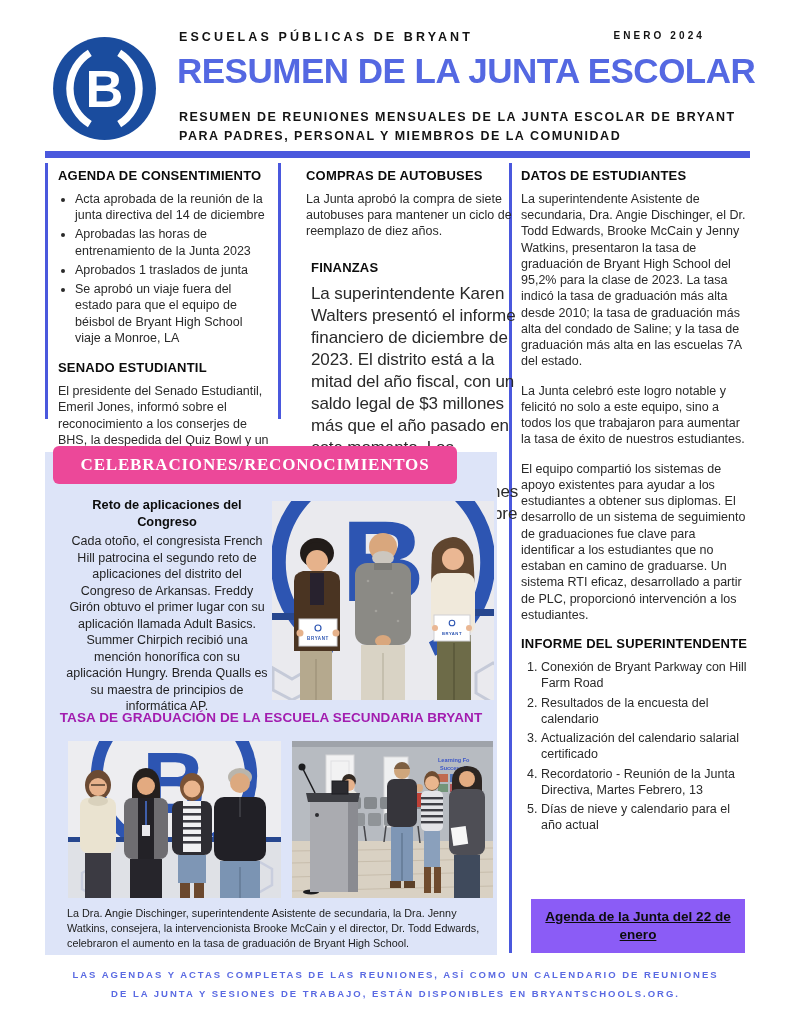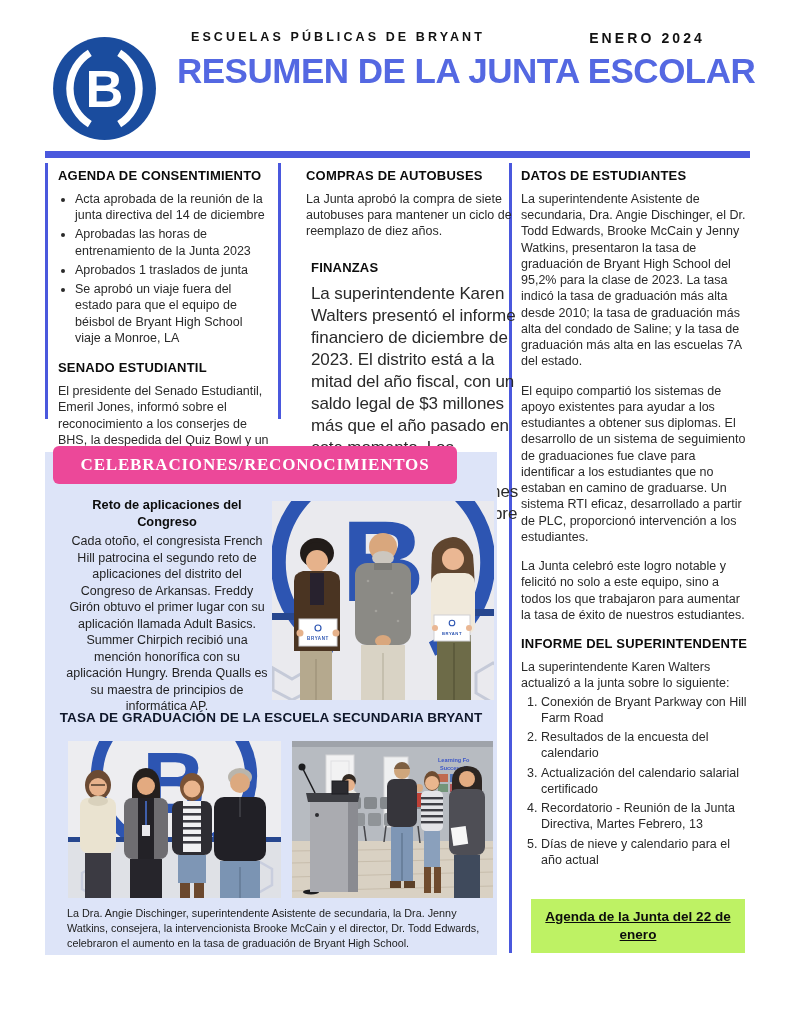--- a/index.html
+++ b/index.html
@@ -1,22 +1,22 @@
 <!DOCTYPE html>
 <html><head>
 <meta charset="utf-8">
 <style>
   html,body{margin:0;padding:0;background:#ffffff;}
   .page{position:relative;width:791px;height:1024px;background:#ffffff;
         font-family:"Liberation Sans",sans-serif;overflow:hidden;color:#222;}
 
   
   .kicker{position:absolute;left:179px;top:30px;font-size:12.5px;font-weight:bold;
-          letter-spacing:3.1px;color:#121212;white-space:nowrap;margin-left:12px;}
-  .issue-date{position:absolute;top:30px;right:86px;font-size:14px;font-weight:bold;
+          letter-spacing:3.1px;color:#121212;white-space:nowrap;}
+  .issue-date{position:absolute;top:30px;right:86px;font-size:10px;font-weight:bold;
           letter-spacing:3.1px;color:#121212;white-space:nowrap;}
   .main-title{position:absolute;left:177px;top:51px;font-size:35px;font-weight:800;
           color:#5468e2;letter-spacing:-0.5px;white-space:nowrap;}
   .subtitle{position:absolute;left:179px;top:108px;width:578px;font-size:12.5px;
           font-weight:bold;letter-spacing:1.5px;line-height:1.55;color:#141414;}
   .logo{position:absolute;left:52px;top:36px;width:105px;height:105px;}
 
   
   .bar{position:absolute;left:45px;top:151px;width:705px;height:7px;background:#4a58dd;}
   .vline{position:absolute;width:3px;background:#4a58dd;top:163px;}
@@ -32,34 +32,34 @@
   h3.sec{font-size:13px;font-weight:800;color:#0c0c0c;margin:0 0 6px 0;letter-spacing:0.2px;}
   .col p{margin:0 0 13px 0;}
   ul.bullets{margin:4px 0 14px 0;padding-left:17px;}
   ul.bullets li{margin-bottom:3px;}
   .finance{margin-top:20px;padding-left:5px;}
   .finance p{font-size:17px;letter-spacing:-0.1px;}
   ol.numlist{margin:2px 0 0 0;padding-left:20px;}
   ol.numlist li{margin-bottom:3px;}
   #col3 h3.informe{margin-top:12px;}
 
-  .agendabox{position:absolute;left:531px;top:899px;width:214px;height:54px;background:#bef264;
+  .agendabox{position:absolute;left:531px;top:899px;width:214px;height:54px;background:#8b5cf6;
           display:flex;align-items:center;justify-content:center;text-align:center;}
   .agendabox a{font-size:13.5px;font-weight:800;color:#0c0c0c;text-decoration:underline;
           line-height:1.35;cursor:pointer;}
 
   
   .panel{position:absolute;left:45px;top:452px;width:452px;height:503px;background:#dde4f8;}
   .banner{position:absolute;left:53px;top:446px;width:404px;height:38px;background:#ec4899;
           border-radius:6px;color:#ffffff;display:flex;align-items:center;justify-content:center;
           font-size:17px;font-weight:800;letter-spacing:0.8px;white-space:nowrap;font-family:Liberation Serif, serif;}
   .congress{position:absolute;left:66px;top:497px;width:202px;font-size:12.5px;line-height:1.32;color:#1f1f1f;text-align:center;}
   .congress h4{margin:0 0 3px 0;font-size:12.8px;font-weight:800;color:#0c0c0c;line-height:1.3;}
   .gradhead{position:absolute;left:45px;top:710px;width:452px;text-align:center;
-          font-size:13.5px;font-weight:800;color:#0f172a;letter-spacing:0.1px;}
+          font-size:13.5px;font-weight:800;color:#a21caf;letter-spacing:0.1px;}
   .photo{position:absolute;overflow:hidden;background:#e9e9ec;}
   #photo-top{left:272px;top:501px;width:222px;height:199px;}
   #photo-left{left:68px;top:741px;width:213px;height:157px;}
   #photo-right{left:292px;top:741px;width:201px;height:157px;}
   .photo svg{display:block;}
   .caption{position:absolute;left:67px;top:906px;width:424px;font-size:10.8px;line-height:1.4;color:#1c1c1c;}
 
   
   .footer{position:absolute;left:0;top:966px;width:791px;display:flex;justify-content:center;}
   .footer div{max-width:660px;text-align:center;font-size:9.5px;font-weight:bold;
@@ -74,20 +74,21 @@
     <svg width="105" height="105" viewBox="0 0 100 100">
       <circle cx="50" cy="50" r="49" fill="#1a4c9e"></circle>
       <path d="M36 16 A 40 40 0 0 0 36 84" stroke="#ffffff" stroke-width="7" fill="none"></path>
       <path d="M64 16 A 40 40 0 0 1 64 84" stroke="#ffffff" stroke-width="7" fill="none"></path>
       <text x="50" y="68" text-anchor="middle" font-size="50" font-weight="900" font-family="Liberation Sans, sans-serif" fill="#ffffff">B</text>
     </svg>
   </div>
   <div class="kicker">ESCUELAS PÚBLICAS DE BRYANT</div>
   <div class="issue-date">ENERO 2024</div>
   <div class="main-title">RESUMEN DE LA JUNTA ESCOLAR</div>
+  <div class="subtitle">RESUMEN DE REUNIONES MENSUALES DE LA JUNTA ESCOLAR DE BRYANT PARA PADRES, PERSONAL Y MIEMBROS DE LA COMUNIDAD</div>
 
   <div class="bar"></div>
   <div class="vline" id="v1"></div>
   <div class="vline" id="v2"></div>
   <div class="vline" id="v3"></div>
 
   <div class="col" id="col1">
     <h3 class="sec">AGENDA DE CONSENTIMIENTO</h3>
     <ul class="bullets">
       <li>Acta aprobada de la reunión de la junta directiva del 14 de diciembre</li>
@@ -104,24 +105,23 @@
     <p>La Junta aprobó la compra de siete autobuses para mantener un ciclo de reemplazo de diez años.</p>
     <div class="finance">
       <h3 class="sec">FINANZAS</h3>
       <p>La superintendente Karen Walters presentó el informe financiero de diciembre de 2023. El distrito está a la mitad del año fiscal, con un saldo legal de $3 millones más que el año pasado en este momento. Los ingresos por impuestos aumentaron en 2,4 millones de dólares desde diciembre de 2022.</p>
     </div>
   </div>
 
   <div class="col" id="col3">
     <h3 class="sec">DATOS DE ESTUDIANTES</h3>
     <p>La superintendente Asistente de secundaria, Dra. Angie Dischinger, el Dr. Todd Edwards, Brooke McCain y Jenny Watkins, presentaron la tasa de graduación de Bryant High School del 95,2% para la clase de 2023. La tasa indicó la tasa de graduación más alta desde 2010; la tasa de graduación más alta del condado de Saline; y la tasa de graduación más alta en las escuelas 7A del estado.</p>
+    <p>La Junta celebró este logro notable y felicitó no solo a este equipo, sino a todos los que trabajaron para aumentar la tasa de éxito de nuestros estudiantes.</p>
     <p>El equipo compartió los sistemas de apoyo existentes para ayudar a los estudiantes a obtener sus diplomas. El desarrollo de un sistema de seguimiento de graduaciones fue clave para identificar a los estudiantes que no estaban en camino de graduarse. Un sistema RTI eficaz, desarrollado a partir de PLC, proporcionó intervención a los estudiantes.</p>
-    <p>La Junta celebró este logro notable y felicitó no solo a este equipo, sino a todos los que trabajaron para aumentar la tasa de éxito de nuestros estudiantes.</p>
     <h3 class="sec informe">INFORME DEL SUPERINTENDENTE</h3>
-    <p style="margin-bottom:2px;">La superintendente Karen Walters actualizó a la junta sobre lo siguiente:</p>
     <ol class="numlist">
       <li>Conexión de Bryant Parkway con Hill Farm Road</li>
       <li>Resultados de la encuesta del calendario</li>
       <li>Actualización del calendario salarial certificado</li>
       <li>Recordatorio - Reunión de la Junta Directiva, Martes Febrero, 13</li>
       <li>Días de nieve y calendario para el año actual</li>
     </ol>
   </div>
 
   <div class="agendabox">
@@ -346,14 +346,17 @@
         <rect x="40" y="40" width="16" height="13" fill="#2b2b30" stroke="#1d1d21"></rect>
         <rect x="18" y="61" width="38" height="90" fill="#aaabb0"></rect>
         <rect x="56" y="61" width="10" height="90" fill="#8a8b91"></rect>
         <circle cx="25" cy="74" r="2" fill="#2c2c30"></circle>
       </g>
     </svg>
   </div>
 
   <div class="caption">La Dra. Angie Dischinger, superintendente Asistente de secundaria, la Dra. Jenny Watkins, consejera, la intervencionista Brooke McCain y el director, Dr. Todd Edwards, celebraron el aumento en la tasa de graduación de Bryant High School.</div>
 
+  <div class="footer">
+    <div>LAS AGENDAS Y ACTAS COMPLETAS DE LAS REUNIONES, ASÍ COMO UN CALENDARIO DE REUNIONES DE LA JUNTA Y SESIONES DE TRABAJO, ESTÁN DISPONIBLES EN BRYANTSCHOOLS.ORG.</div>
+  </div>
 
 </div>
 
 </body></html>

